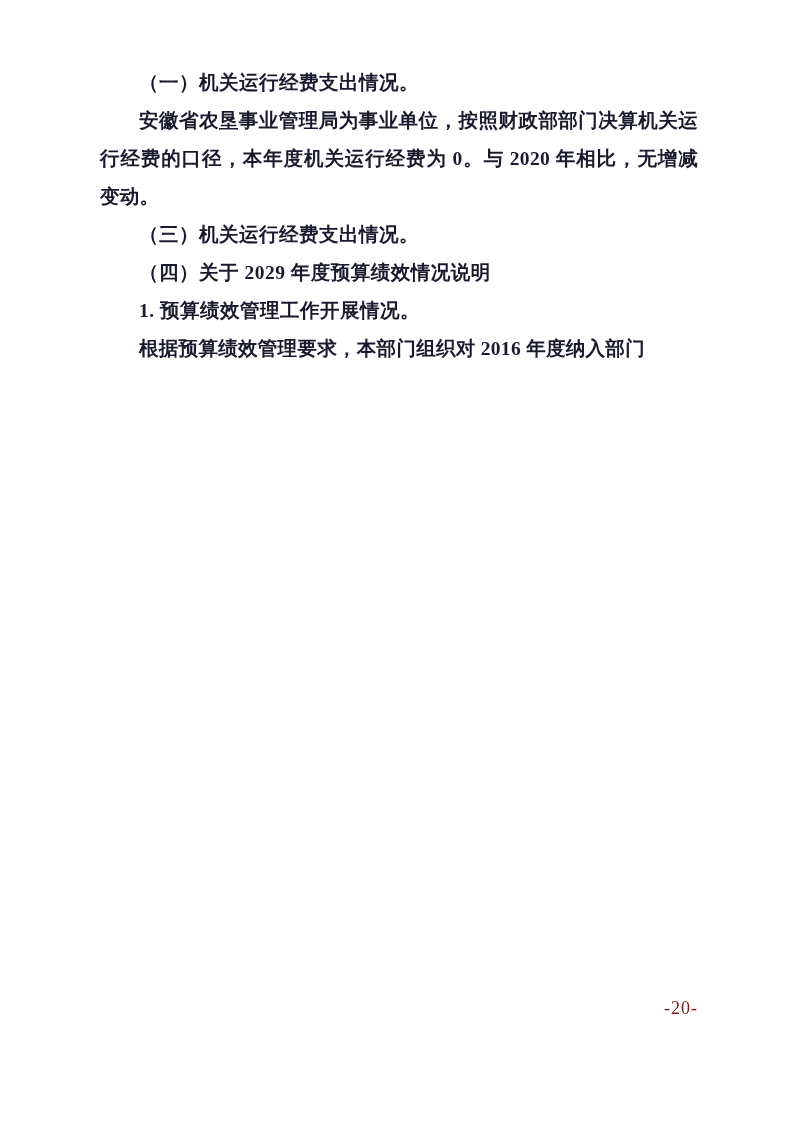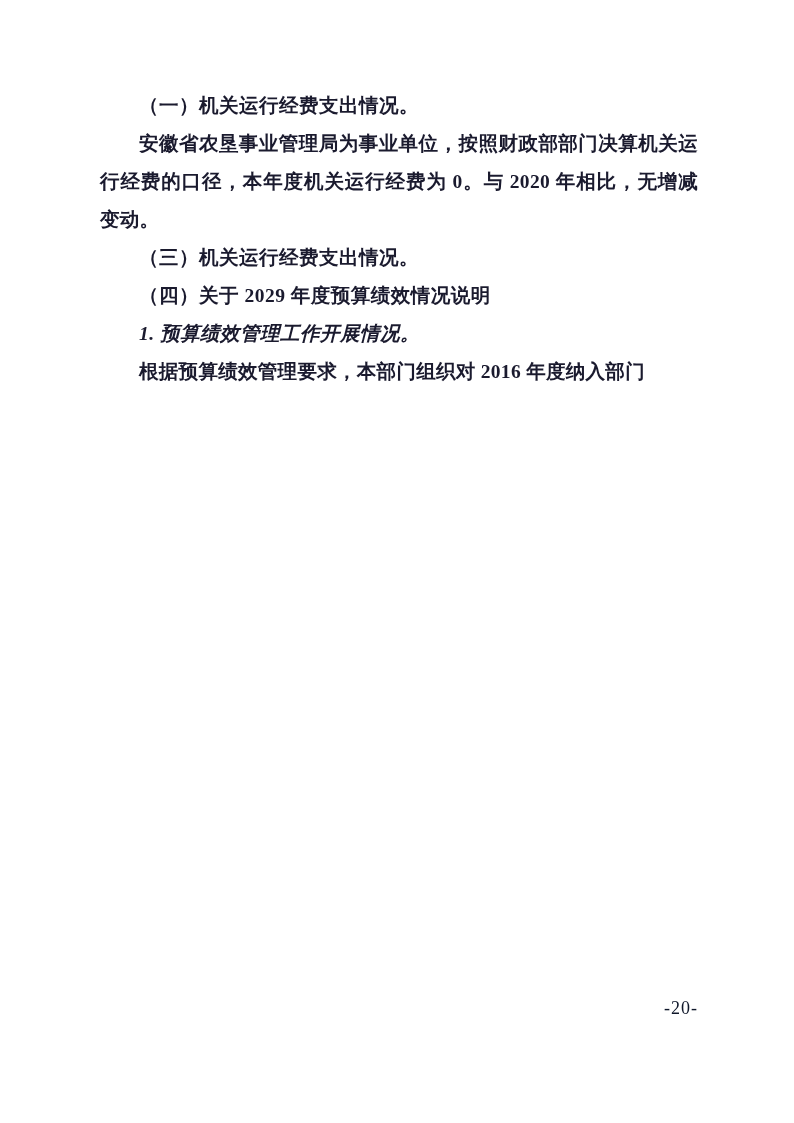--- a/index.html
+++ b/index.html
@@ -14,21 +14,21 @@
     font-family: "Liberation Serif", "DejaVu Serif", serif;
     color: #1a1a2e;
     overflow: hidden;
   }
   .page {
     position: absolute;
     left: 0; top: 0;
     width: 794px;
     height: 1123px;
     box-sizing: border-box;
-    padding: 87px 96px 60px 100px;
+    padding: 64px 96px 60px 100px;
   }
   .doc-body {
     font-size: 19.5px;
     line-height: 38px;
     letter-spacing: 0.3px;
     text-align: justify;
     text-justify: inter-ideograph;
   }
   p {
     margin: 0;
@@ -36,32 +36,31 @@
   }
   .heading {
     font-weight: bold;
     text-indent: 2em;
     letter-spacing: 0.5px;
   }
   .subheading {
     font-weight: bold;
     text-indent: 2em;
     letter-spacing: 0.5px;
-    font-style: italic;
   }
   .para {
     font-weight: bold;
   }
   .page-number {
     position: absolute;
     right: 96px;
     bottom: 104px;
     font-size: 18px;
     letter-spacing: 1px;
-    color: #0f172a;
+    color: #7f1d1d;
   }
 </style>
 </head>
 <body>
 
 <div class="page">
   <div class="doc-body">
     <p class="heading">（一）机关运行经费支出情况。</p>
     <p class="para">安徽省农垦事业管理局为事业单位，按照财政部部门决算机关运行经费的口径，本年度机关运行经费为 0。与 2020 年相比，无增减变动。</p>
     <p class="heading">（三）机关运行经费支出情况。</p>

